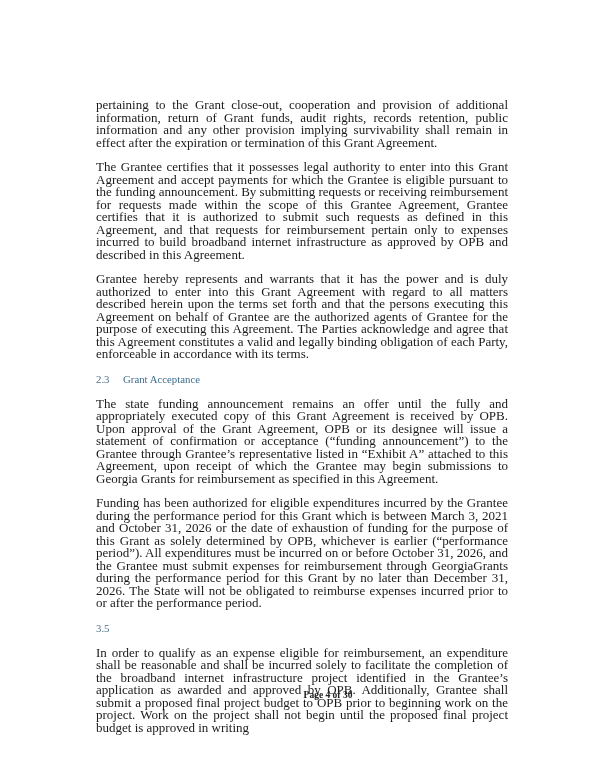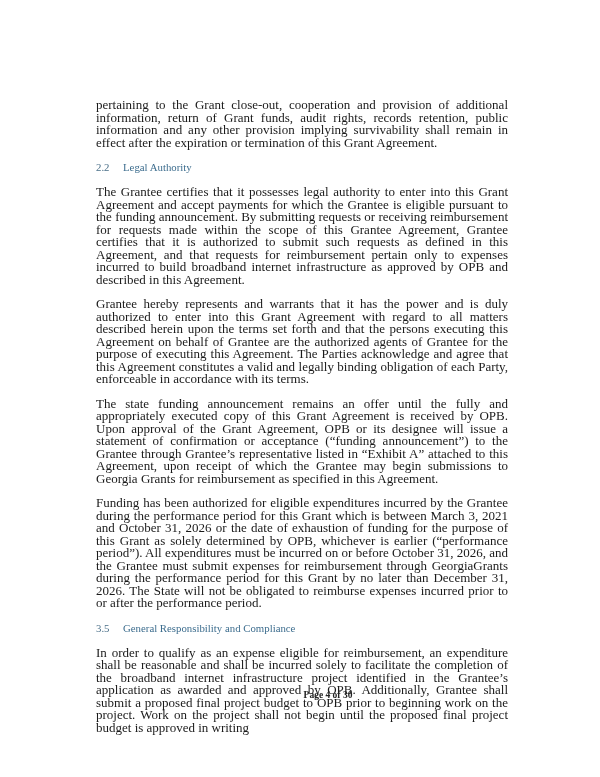--- a/index.html
+++ b/index.html
@@ -49,31 +49,30 @@
       color: #222;
       margin-left: 28px;
     }
   </style>
 </head>
 <body>
 
 <div class="page">
   <p class="para">pertaining to the Grant close-out, cooperation and provision of additional information, return of Grant funds, audit rights, records retention, public information and any other provision implying survivability shall remain in effect after the expiration or termination of this Grant Agreement.</p>
 
-  <div class="heading">
-    <span class="num">2.2</span>
-    <span class="title">Legal Authority</span>
-  </div>
   <p class="para">The Grantee certifies that it possesses legal authority to enter into this Grant Agreement and accept payments for which the Grantee is eligible pursuant to the funding announcement. By submitting requests or receiving reimbursement for requests made within the scope of this Grantee Agreement, Grantee certifies that it is authorized to submit such requests as defined in this Agreement, and that requests for reimbursement pertain only to expenses incurred to build broadband internet infrastructure as approved by OPB and described in this Agreement.</p>
   <p class="para">Grantee hereby represents and warrants that it has the power and is duly authorized to enter into this Grant Agreement with regard to all matters described herein upon the terms set forth and that the persons executing this Agreement on behalf of Grantee are the authorized agents of Grantee for the purpose of executing this Agreement.  The Parties acknowledge and agree that this Agreement constitutes a valid and legally binding obligation of each Party, enforceable in accordance with its terms.</p>
 
+  <div class="heading">
+    <span class="num">2.3</span>
+    <span class="title">Grant Acceptance</span>
+  </div>
   <p class="para">The state funding announcement remains an offer until the fully and appropriately executed copy of this Grant Agreement is received by OPB.  Upon approval of the Grant Agreement, OPB or its designee will issue a statement of confirmation or acceptance (“funding announcement”) to the Grantee through Grantee’s representative listed in “Exhibit A” attached to this Agreement, upon receipt of which the Grantee may begin submissions to Georgia Grants for reimbursement as specified in this Agreement.</p>
 
   <p class="para">Funding has been authorized for eligible expenditures incurred by the Grantee during the performance period for this Grant which is between March 3, 2021 and October 31, 2026 or the date of exhaustion of funding for the purpose of this Grant as solely determined by OPB, whichever is earlier (“performance period”). All expenditures must be incurred on or before October 31, 2026, and the Grantee must submit expenses for reimbursement through GeorgiaGrants during the performance period for this Grant by no later than December 31, 2026. The State will not be obligated to reimburse expenses incurred prior to or after the performance period.</p>
 
   <div class="heading">
     <span class="num">3.5</span>
-    <span class="title">General Responsibility and Compliance</span>
   </div>
   <p class="para">In order to qualify as an expense eligible for reimbursement, an expenditure shall be reasonable and shall be incurred solely to facilitate the completion of the broadband internet infrastructure project identified in the Grantee’s application as awarded and approved by OPB. Additionally, Grantee shall submit a proposed final project budget to OPB prior to beginning work on the project. Work on the project shall not begin until the proposed final project budget is approved in writing</p>
 </div>
 
 <div class="footer">Page 4 of 30</div>
 
 </body></html>

